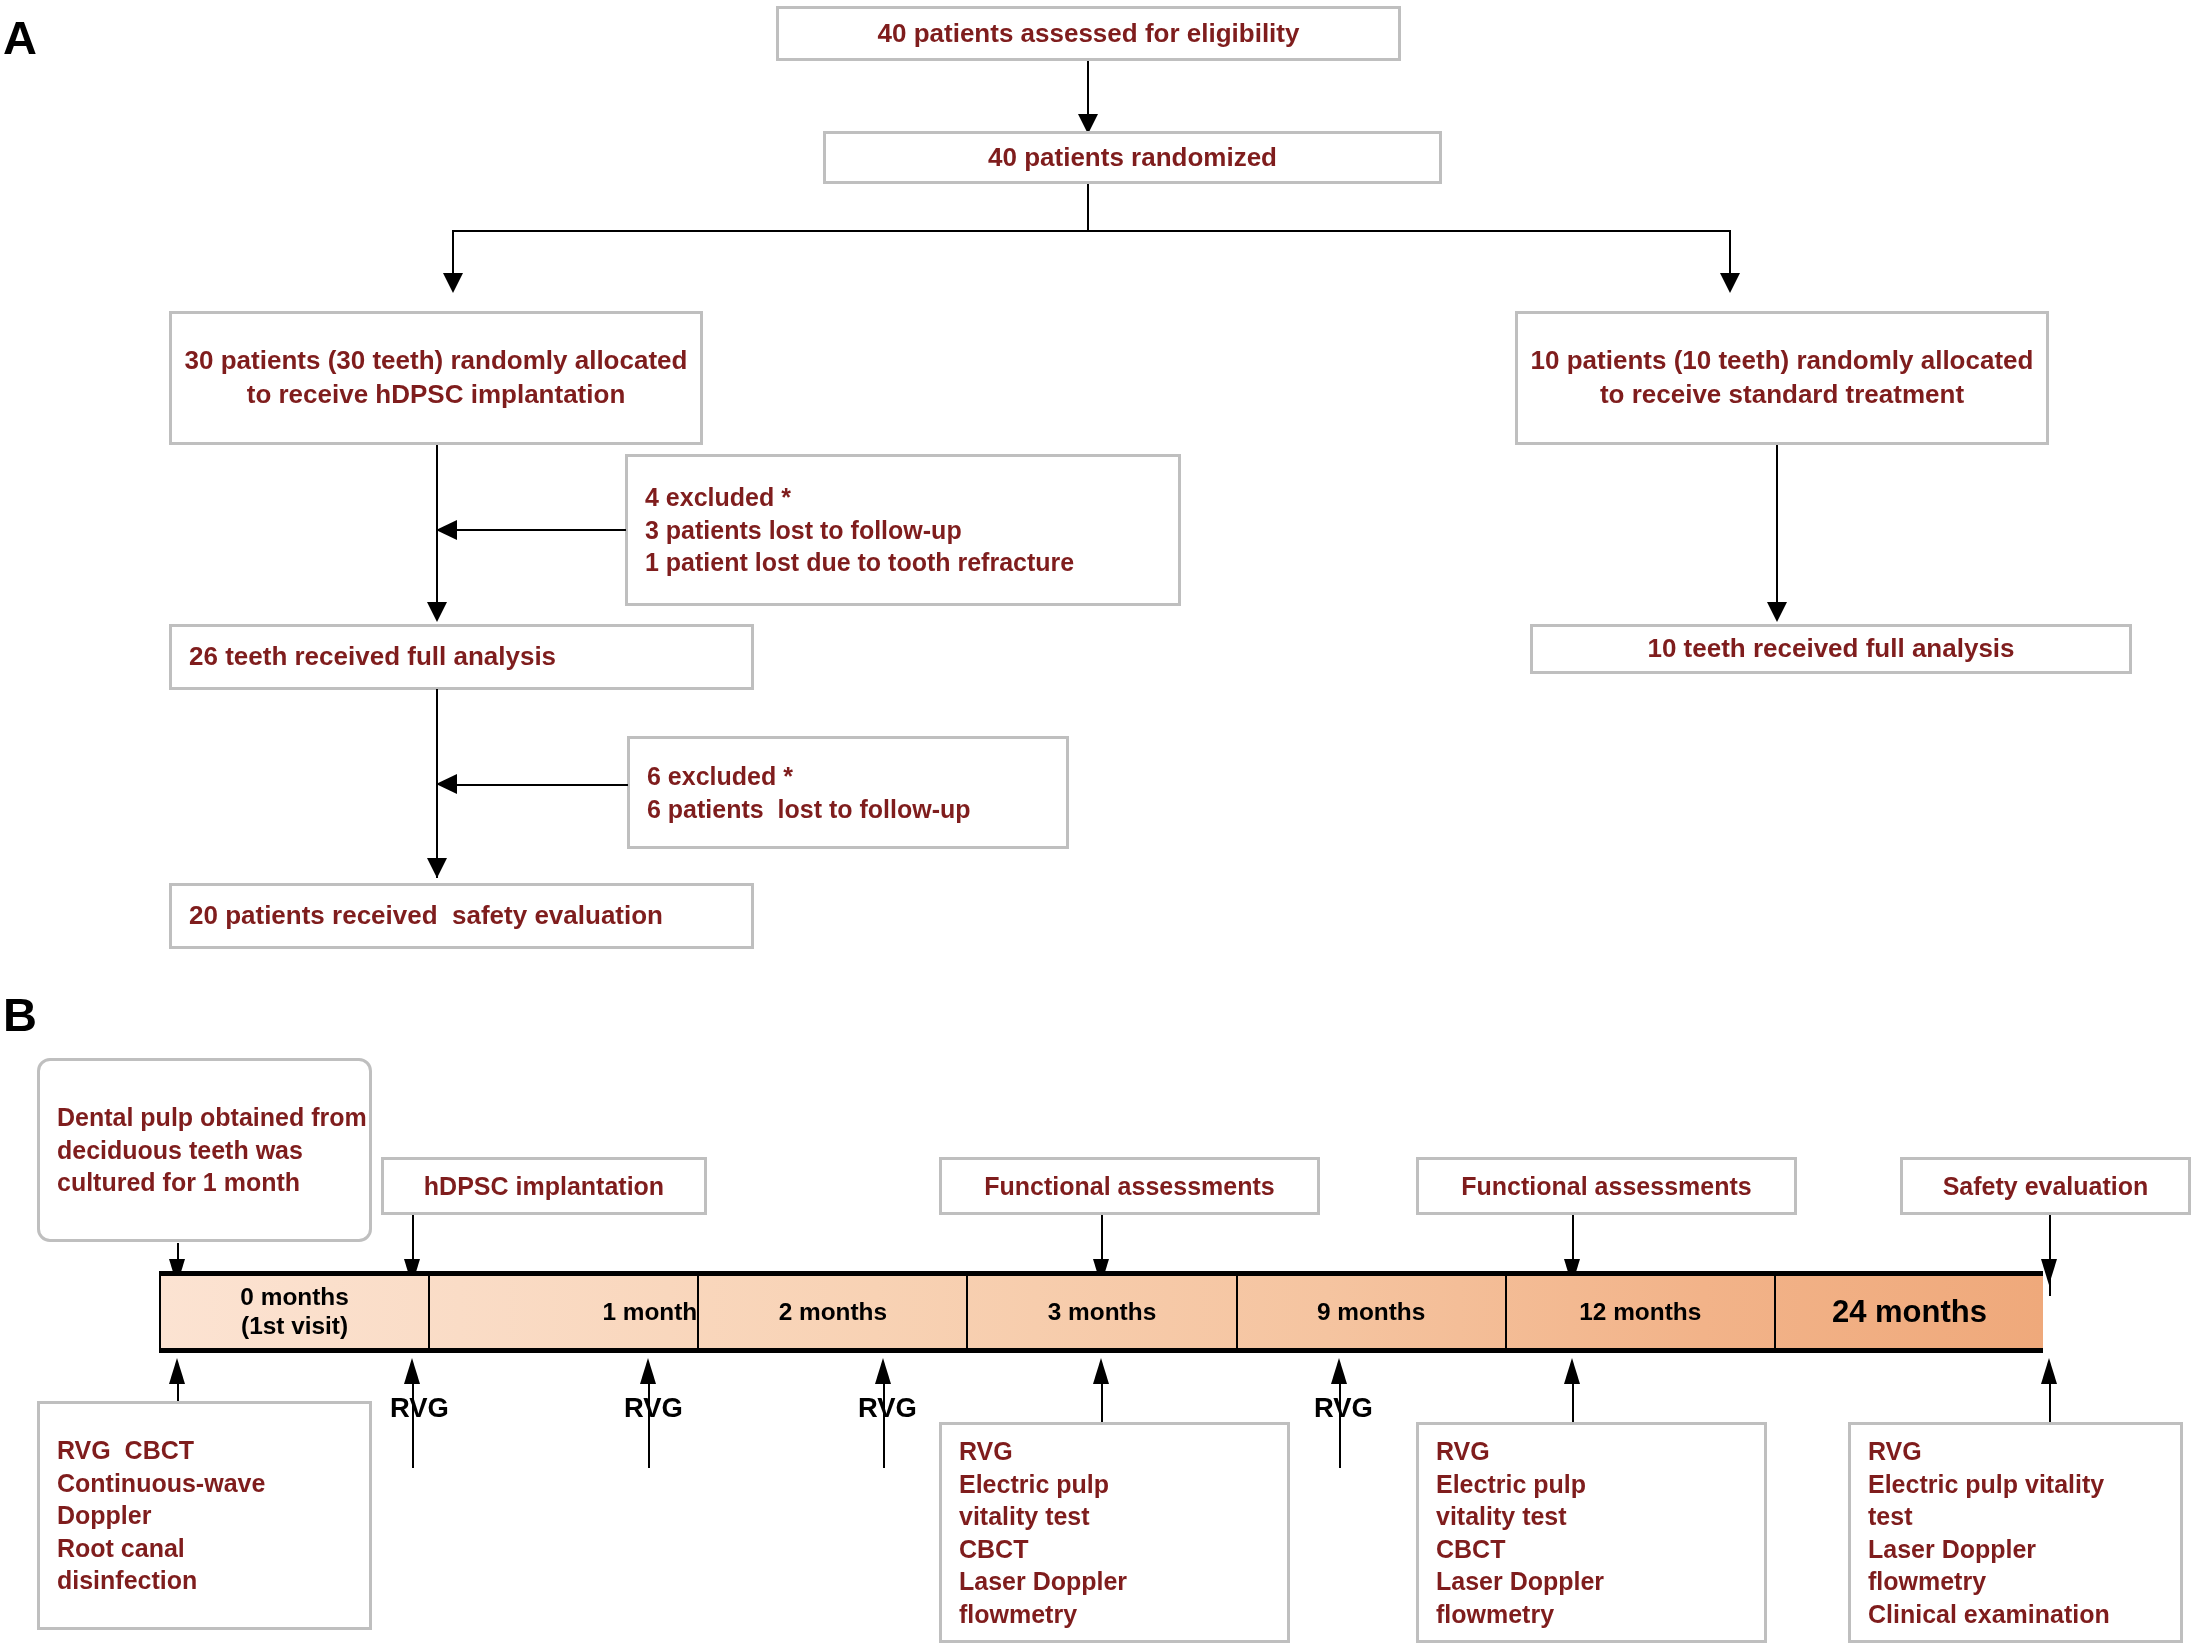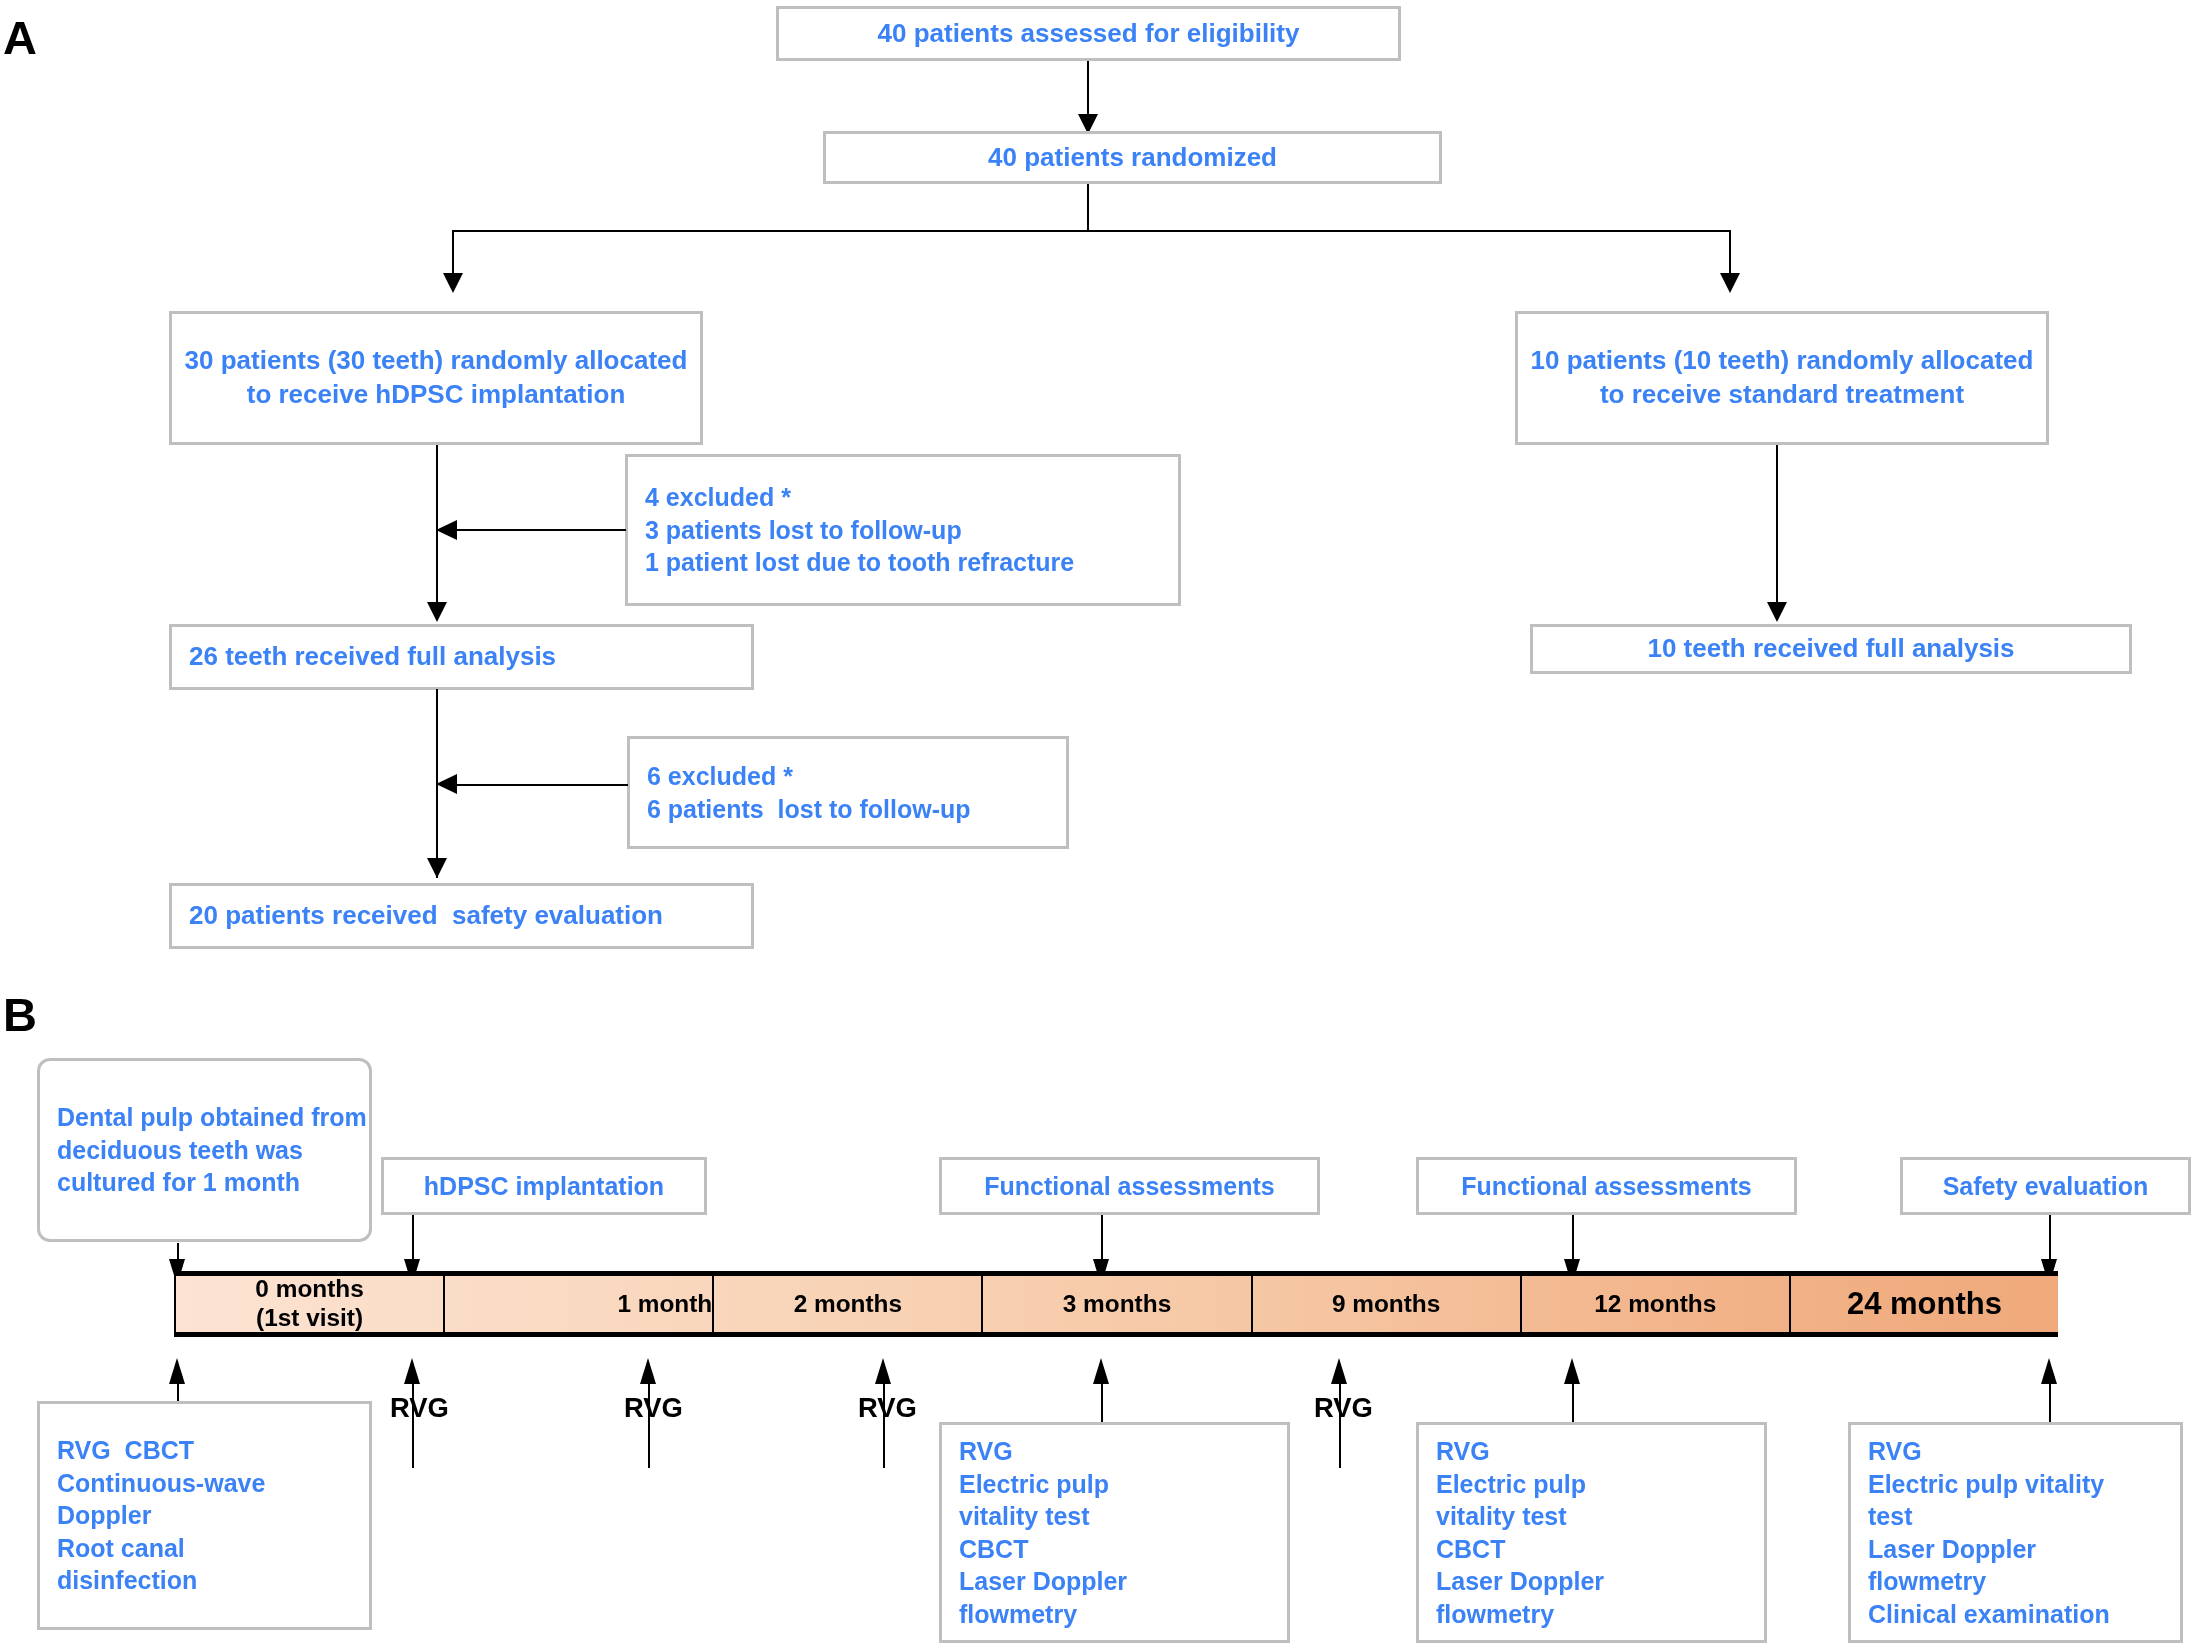--- a/index.html
+++ b/index.html
@@ -25,21 +25,21 @@
     line-height: 1;
     letter-spacing: -0.8px;
   }
   
   .fbox {
     position: absolute;
     box-sizing: border-box;
     border: 3px solid #bfbfbf;
     background: #ffffff;
     font-weight: bold;
-    color: #3b82f6;
+    color: #7f1d1d;
     display: flex;
     align-items: center;
     line-height: 1.30;
   }
   .fbox.center { justify-content: center; text-align: center; }
   .fbox.left   { justify-content: flex-start; text-align: left; }
   .fbox .txt { width: 100%; white-space: pre-wrap; }
   .fbox.left .txt { padding-left: 17px; }
   .fbox.center .txt { padding: 0 10.7px; }
 
@@ -212,21 +212,21 @@
   </div>
   <div class="vline" style="left:1572px; top:1215px; height:81px;"></div>
   <div class="arrow-down slim" style="left:1564px; top:1259px;"></div>
 
   <div class="fbox center" style="left:1900px; top:1157px; width:291px; height:58px; font-size:25px;">
     <span class="txt">Safety evaluation</span>
   </div>
   <div class="vline" style="left:2049px; top:1215px; height:81px;"></div>
   <div class="arrow-down slim" style="left:2041px; top:1259px;"></div>
 
-  <div id="timeline-bar" style="left:174px; top:1271px; width:1884px; height:66px;">
+  <div id="timeline-bar" style="left:159px; top:1271px; width:1884px; height:82px;">
     <div class="seg first" style="font-size:24.4px;">
       <span>0 months
 (1st visit)</span>
     </div>
     <div class="seg" style="font-size:24.4px;justify-content:flex-end;">
       <span>1 month</span>
     </div>
     <div class="seg" style="font-size:24.4px;">
       <span>2 months</span>
     </div>

